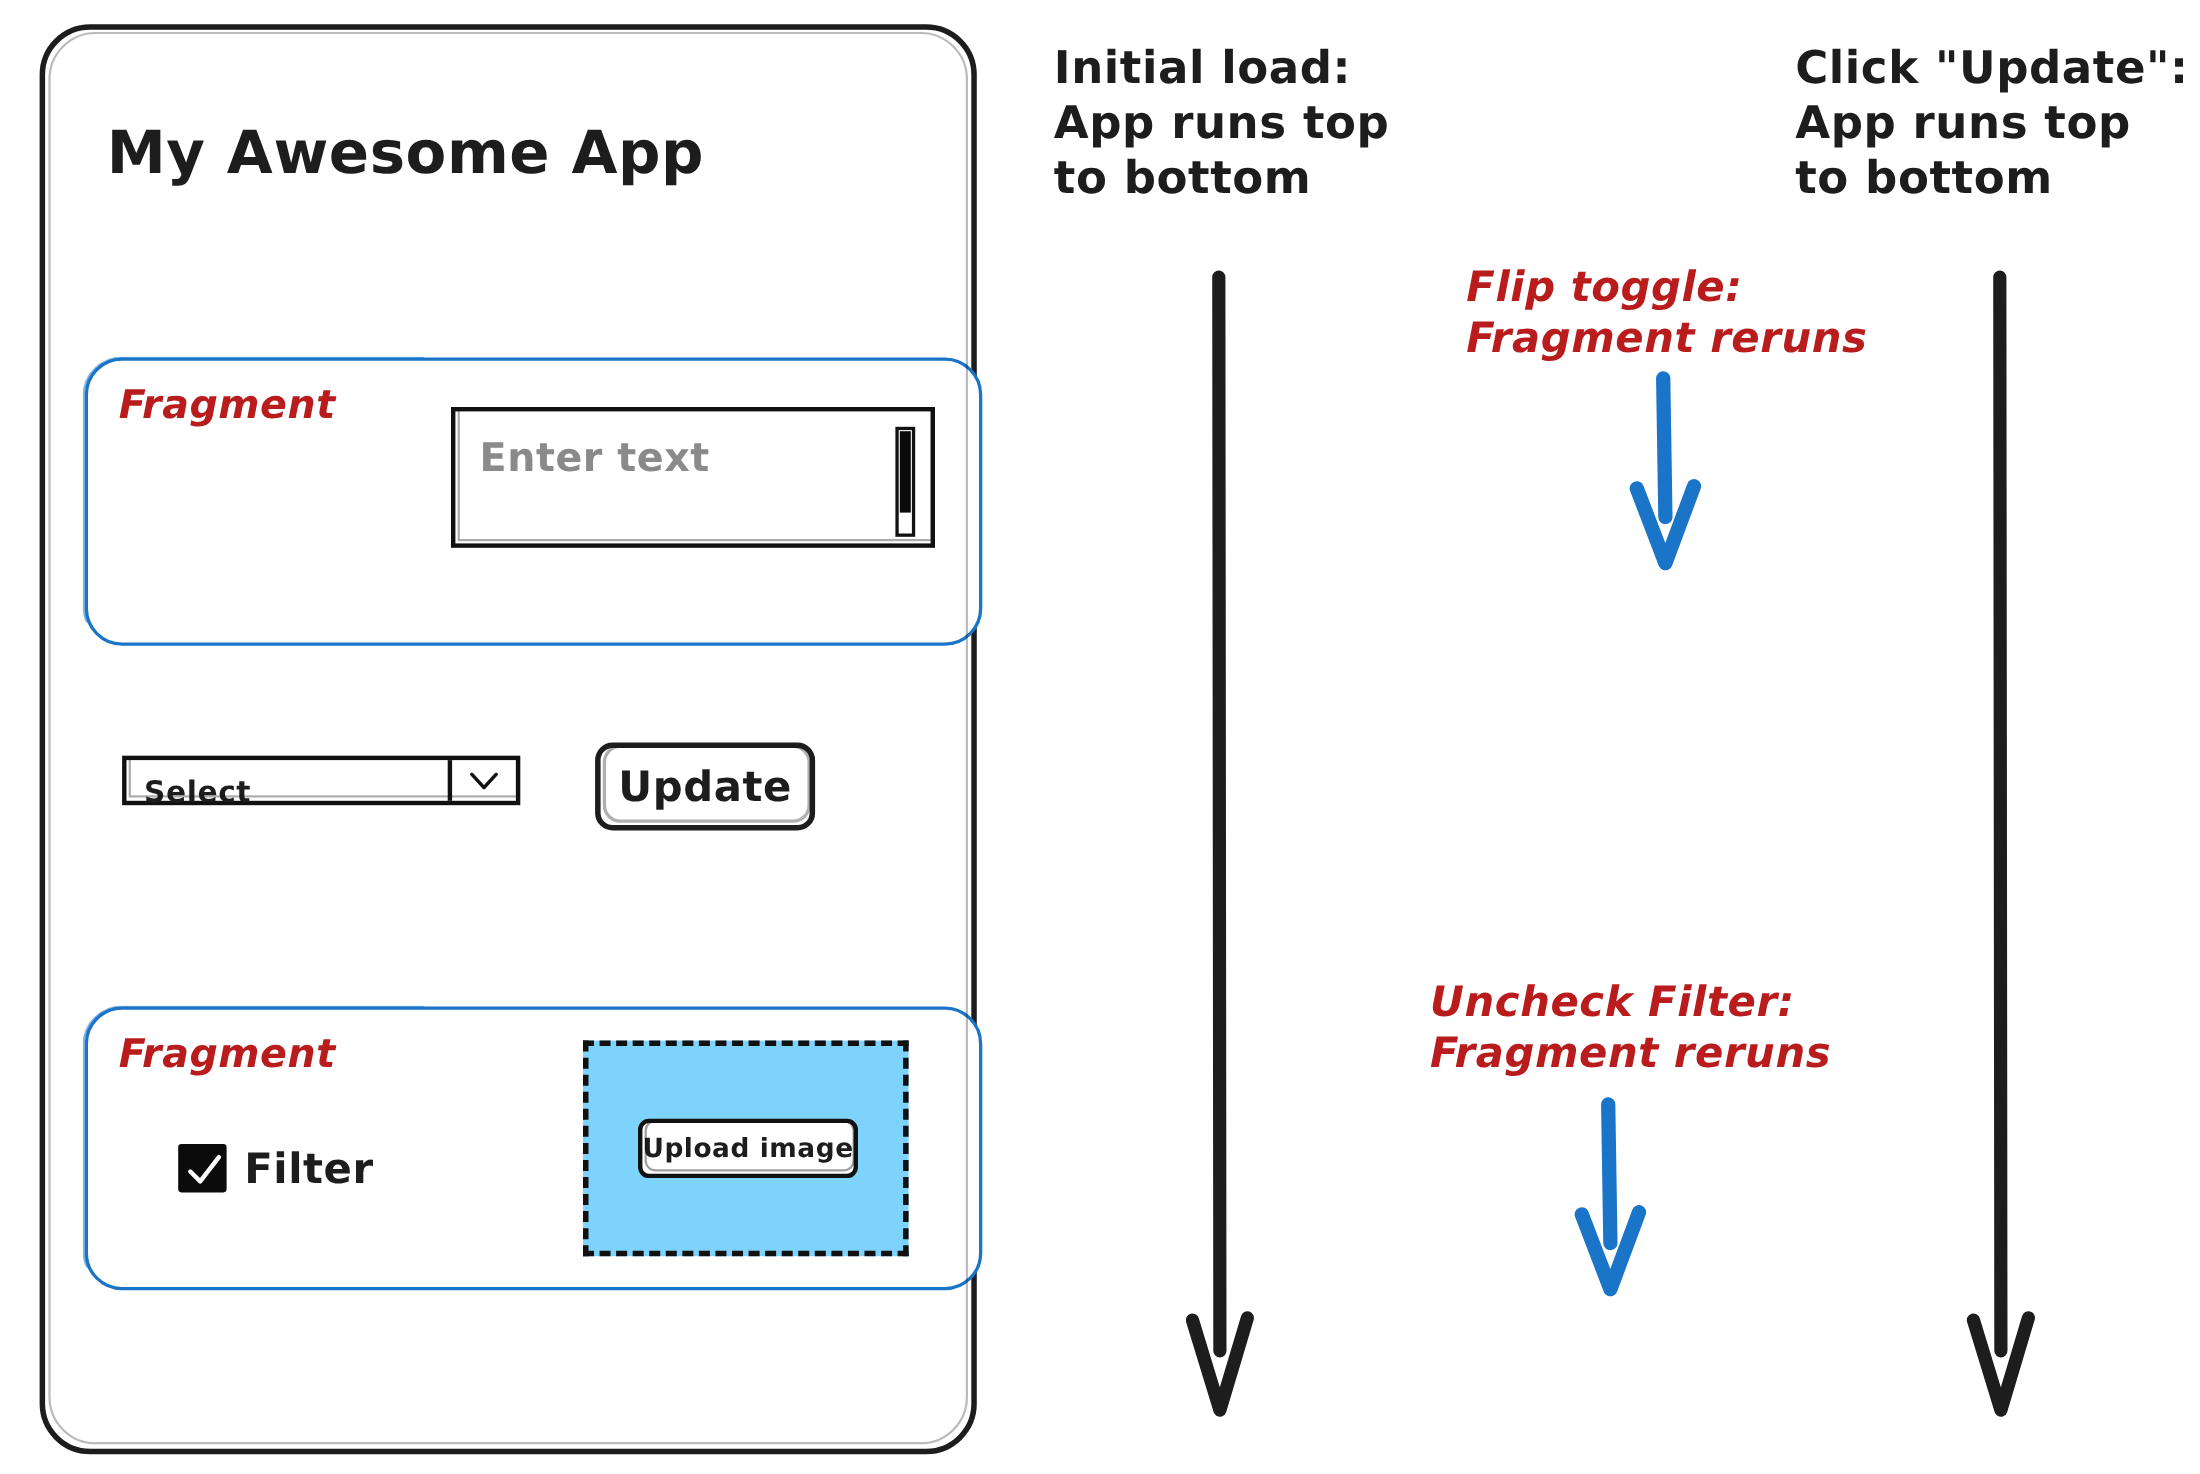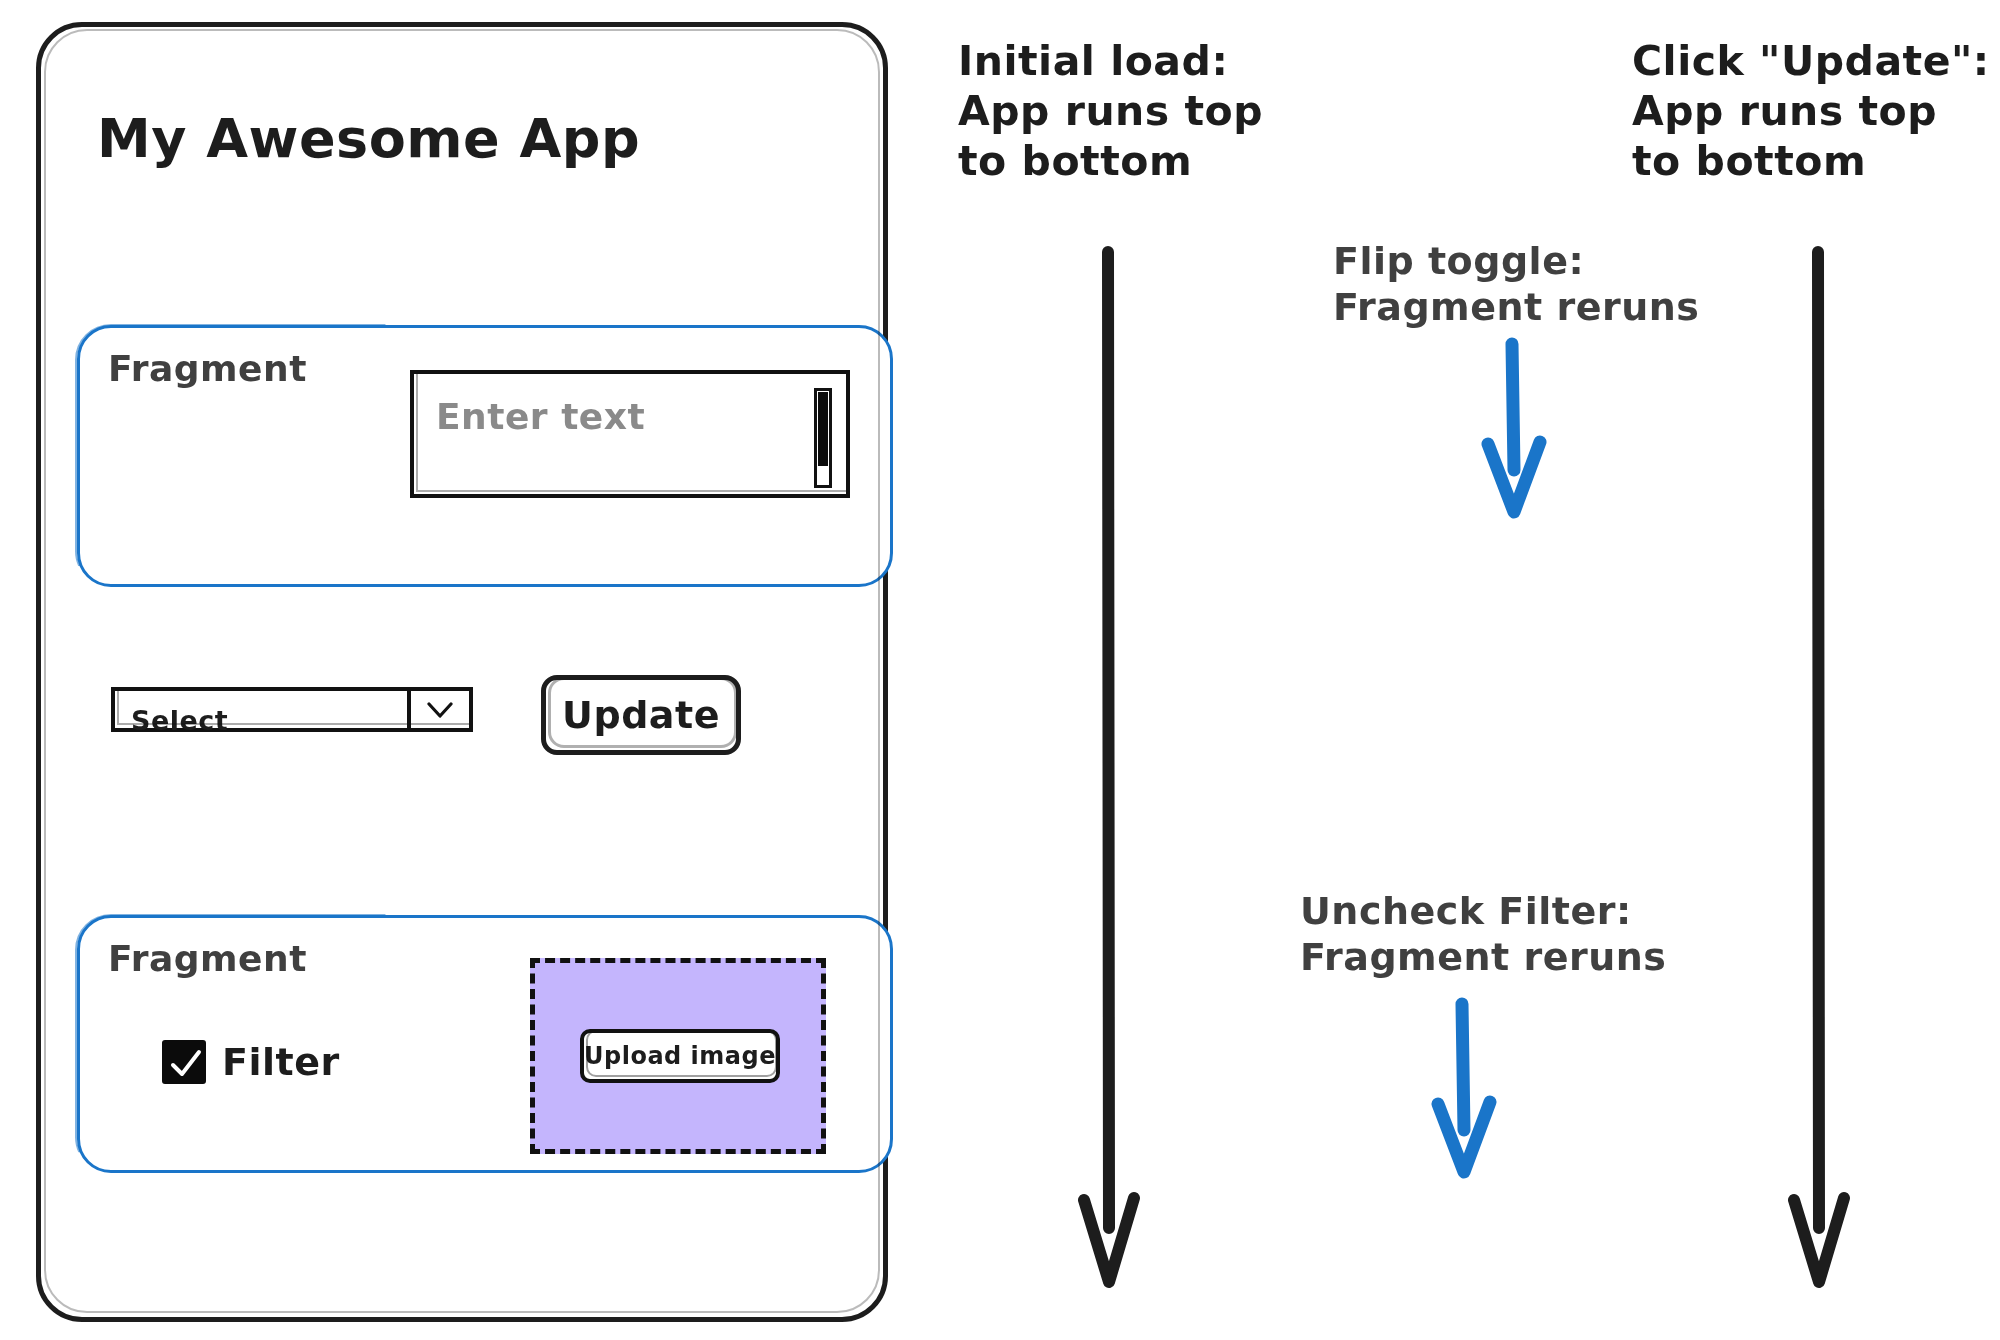--- a/index.html
+++ b/index.html
@@ -10,21 +10,21 @@
   .stage{position:absolute;inset:0;}
 
   
   .hand{
     font-family:"DejaVu Sans", sans-serif;
     font-weight:700;
     letter-spacing:.5px;
     white-space:pre;
     color:#1d1d1d;
   }
-  .hand.blue{color:#404040;}
+  .hand.blue{color:#b91c1c;font-style:italic;}
   .hand.grey{color:#8a8a8a;font-weight:600;}
 
   
   .app-frame{
     position:absolute;left:36px;top:22px;width:852px;height:1300px;
     border:5px solid #1d1d1d;border-radius:46px;background:#fff;
     box-sizing:border-box;
   }
   .app-frame::after{
     content:"";position:absolute;left:3px;top:2px;right:3px;bottom:4px;
@@ -117,22 +117,22 @@
   .check-row{position:absolute;left:58px;top:122px;display:flex;align-items:center;gap:16px;padding-left:24px;}
   .checkbox{
     width:44px;height:44px;background:#0b0b0b;border:3px solid #0b0b0b;
     box-sizing:border-box;position:relative;border-radius:3px;
   }
   .checkbox svg{position:absolute;left:5px;top:6px;}
   .check-label{font-size:38px;}
 
   
   .dropzone{
-    position:absolute;left:450px;top:40px;width:296px;height:196px;
-    border:5px dashed #111;box-sizing:border-box;background:#c4b5fd;
+    position:absolute;left:450px;top:28px;width:296px;height:196px;
+    border:5px dashed #111;box-sizing:border-box;background:#7dd3fc;
   }
   .upload-btn{
     position:absolute;left:45px;top:66px;width:200px;height:54px;
     border:4px solid #111;border-radius:10px;background:#fff;
     box-sizing:border-box;display:flex;align-items:center;justify-content:center;
   }
   .upload-btn::after{
     content:"";position:absolute;left:2px;top:-3px;right:-1px;bottom:2px;
     border:2.5px solid #111;border-radius:10px;opacity:.4;pointer-events:none;
   }

